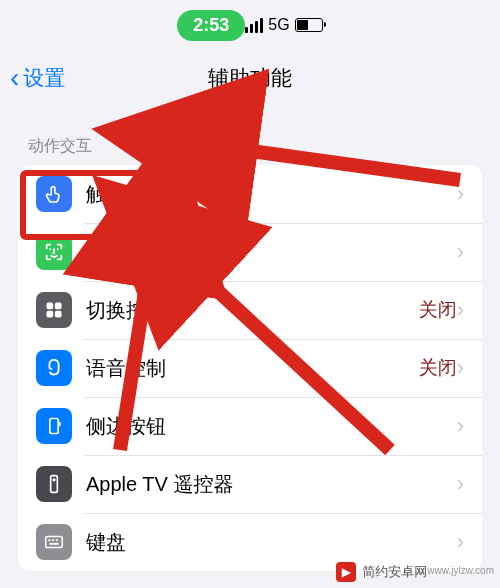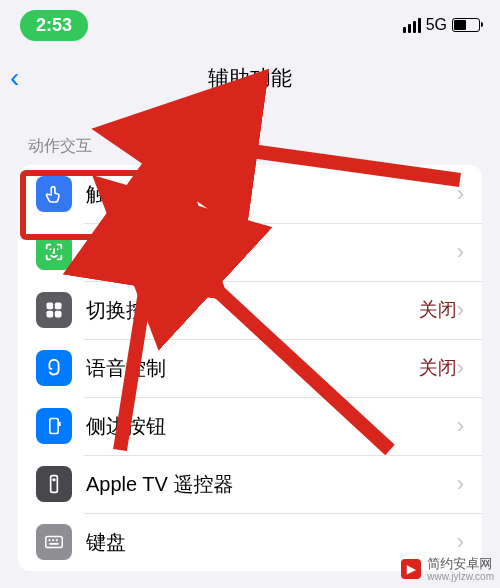--- a/index.html
+++ b/index.html
@@ -13,21 +13,21 @@
       height: 588px;
       background: #f2f2f7;
       font-family: -apple-system, "PingFang SC", "Helvetica Neue", sans-serif;
       position: relative;
       overflow: hidden;
     }
     .status-bar {
       height: 50px;
       display: flex;
       align-items: center;
-      justify-content: space-between;
+      justify-content: center;
       padding: 0 20px;
       background: #f2f2f7;
     }
     .time-pill {
       background: #34c759;
       color: #fff;
       font-size: 18px;
       font-weight: 600;
       padding: 5px 16px;
       border-radius: 18px;
@@ -190,21 +190,21 @@
     .wm-logo {
       width:20px;height:20px;
       background:#d9261c;
       border-radius:4px;
       display:flex;
       align-items:center;
       justify-content:center;
       color:#fff;
       font-size:12px;
     }
-    .wm-text { display:flex; flex-direction:column; line-height:1.1;}
+    .wm-text { display:flex; flex-direction:row; line-height:1.1;}
     .wm-sub { font-size:10px; color:#999;}
   </style>
 </head>
 <body>
 
 <div class="status-bar">
   <div class="time-pill">2:53</div>
   <div class="status-right">
     <span class="signal-bars">
       <span class="b1"></span>
@@ -215,20 +215,21 @@
     <span>5G</span>
     <span class="battery">
         <span class="battery-fill"></span>
       </span>
   </div>
 </div>
 
 <div class="nav-bar">
   <div class="back-btn">
     <span class="back-chevron">‹</span>
+    <span>设置</span>
   </div>
   <div class="nav-title">辅助功能</div>
 </div>
 
 <div class="section-header">动作交互</div>
 
 <div class="list">
 
   <div class="row">
     <div class="row-icon ic-blue">

